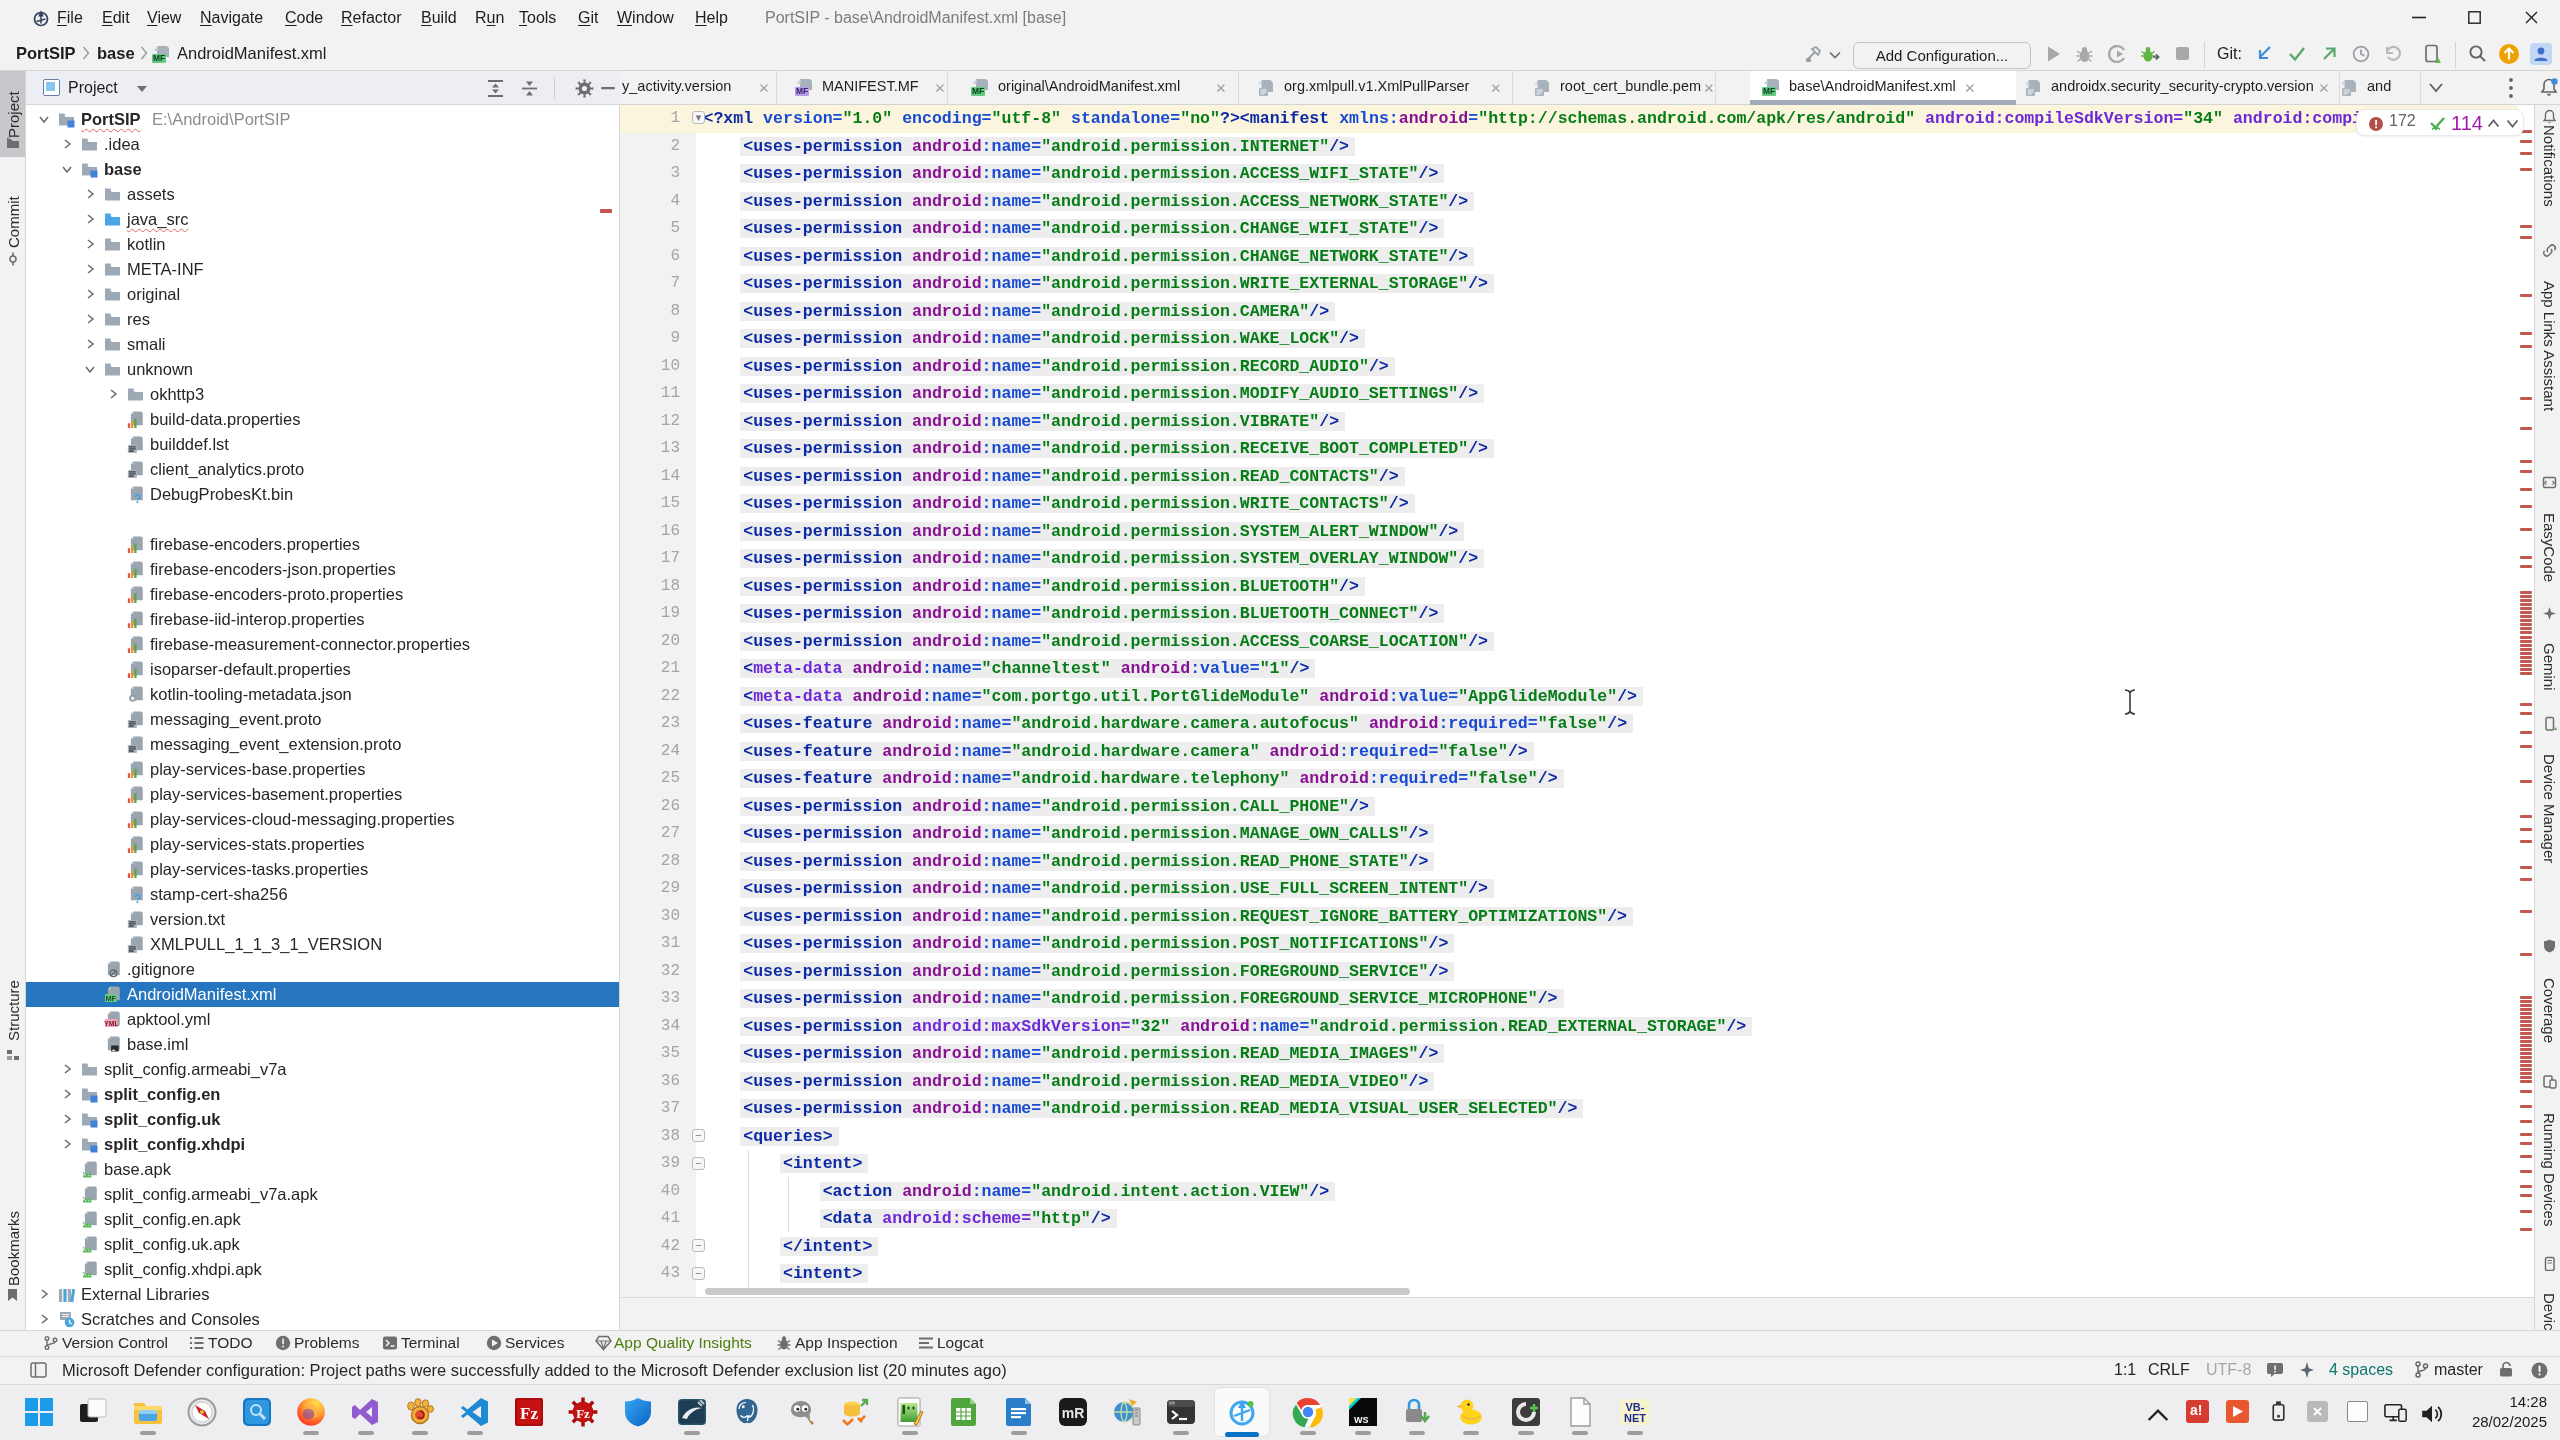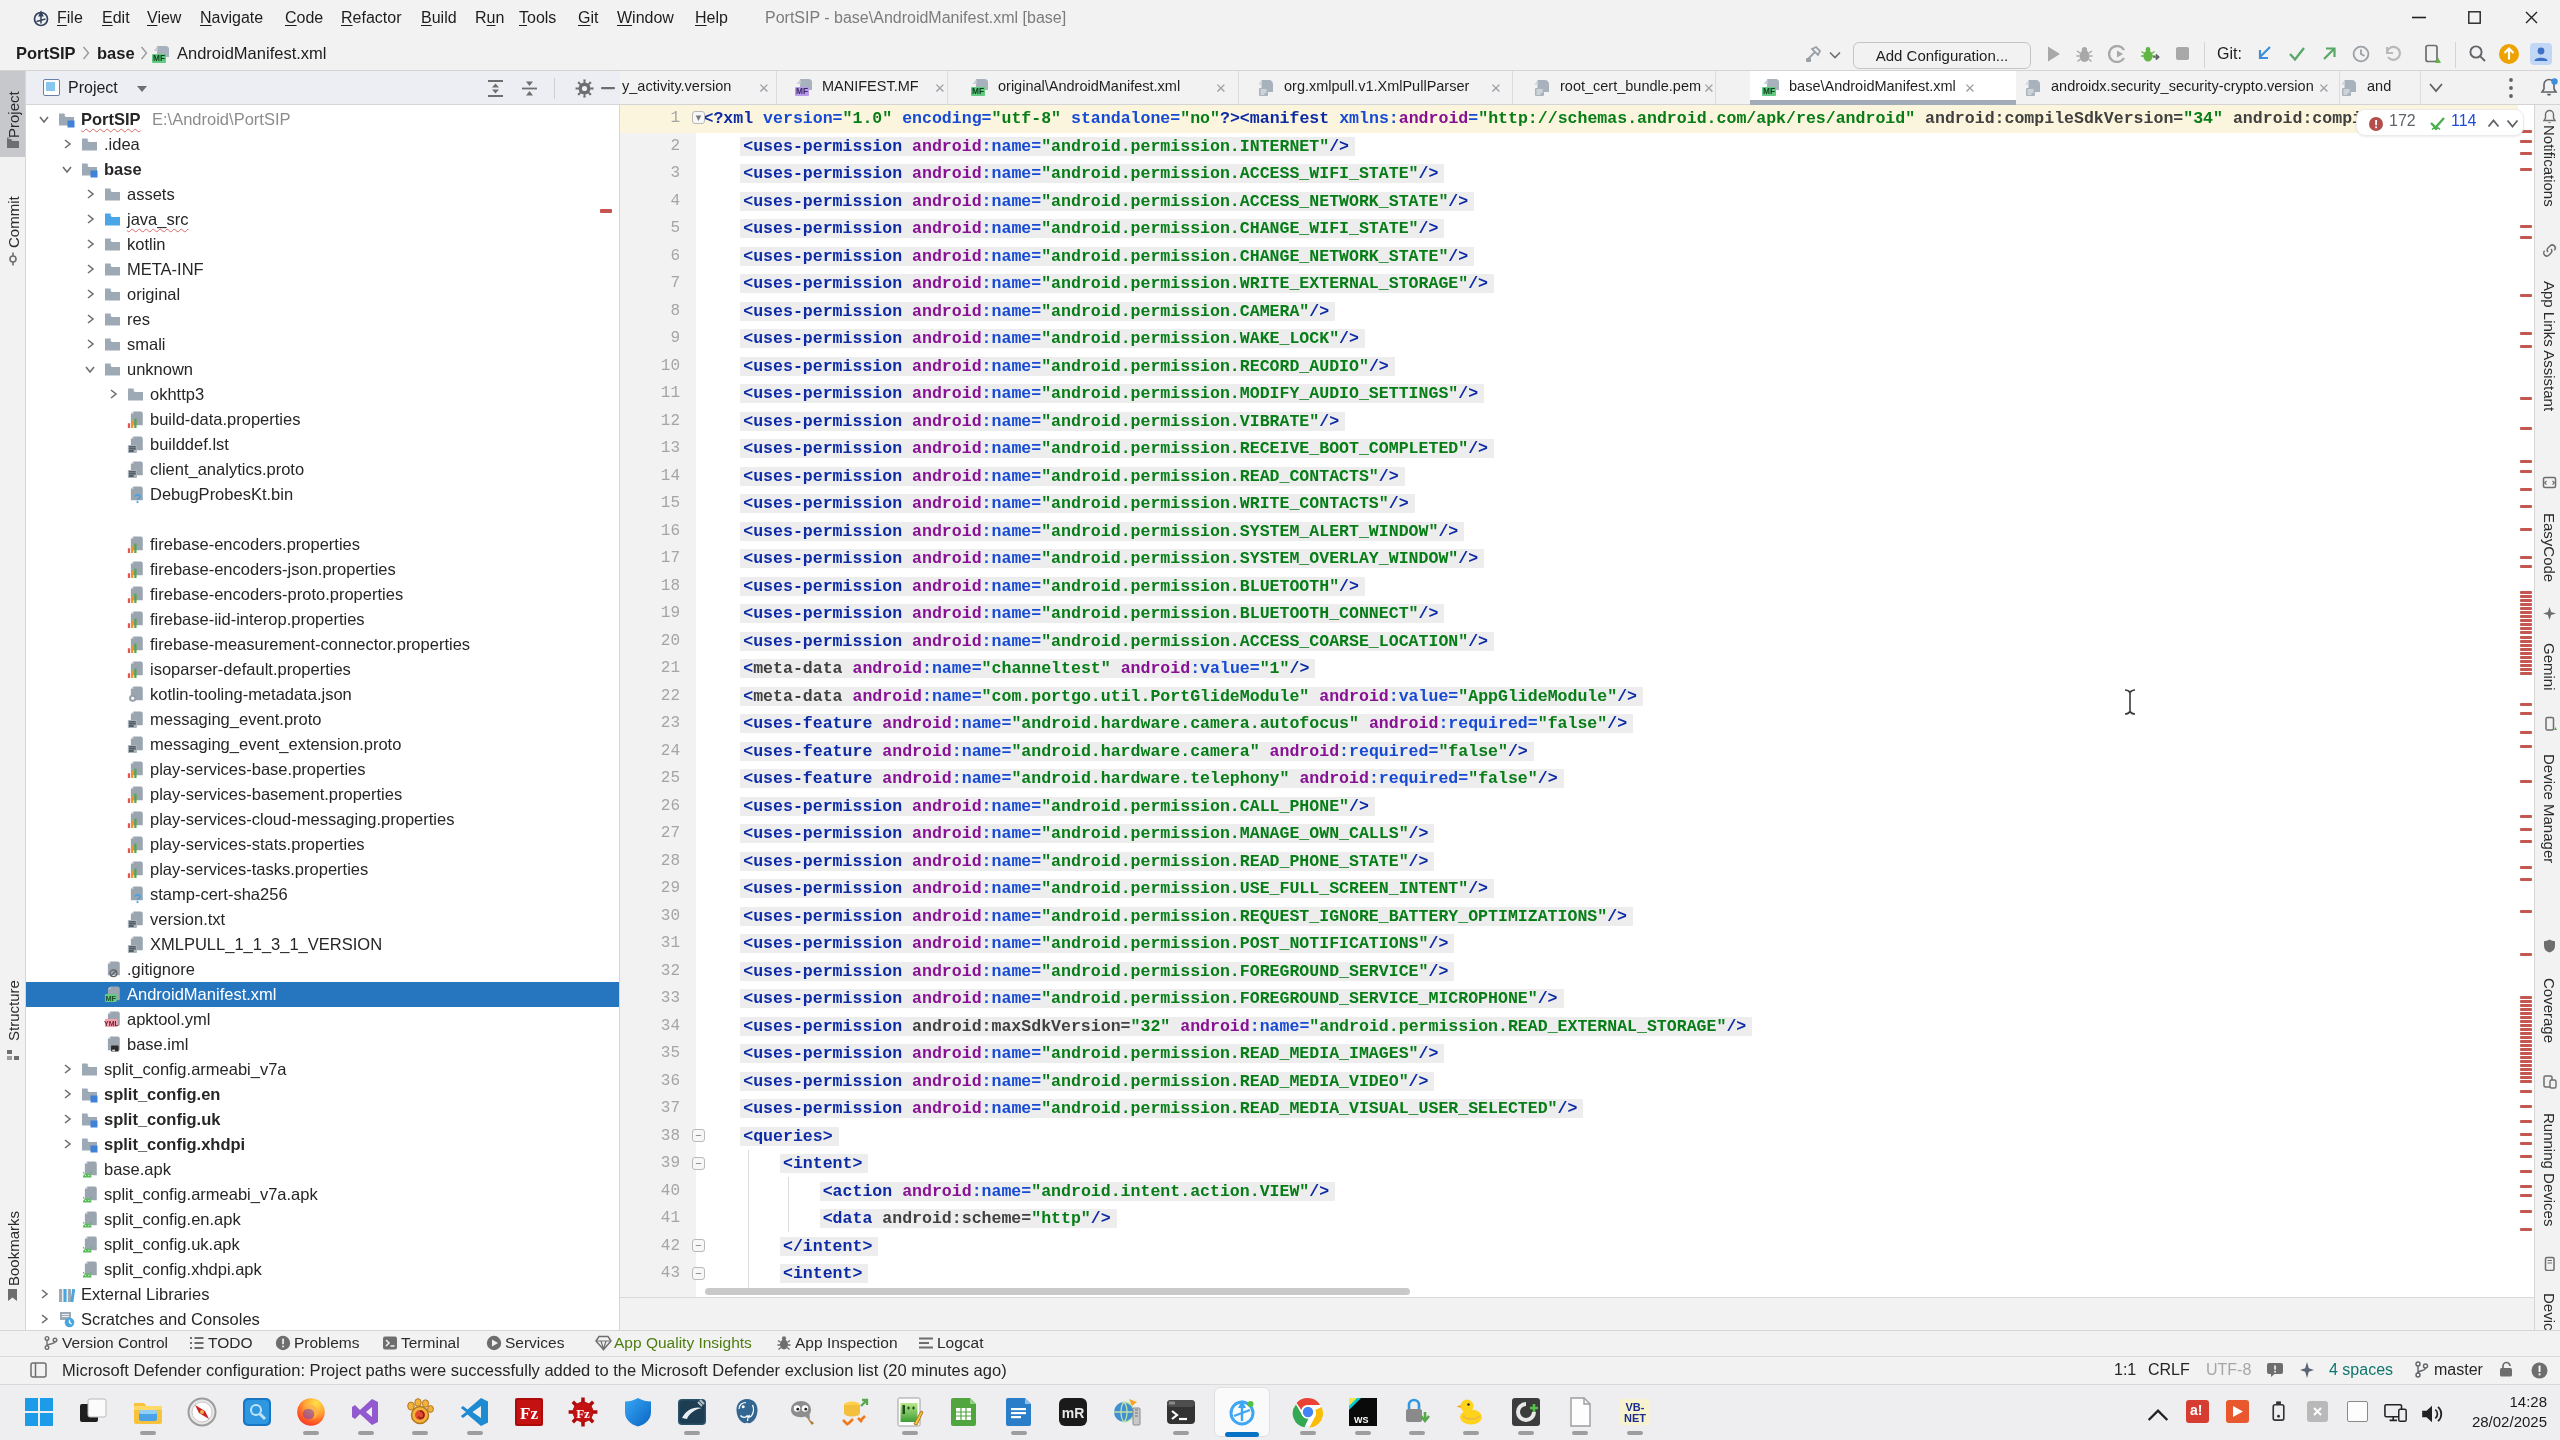--- a/index.html
+++ b/index.html
@@ -31,21 +31,21 @@
 .tab{position:absolute;top:71px;height:34px;font-size:14.5px;color:#1f1f1f;border-right:1px solid #dcdcdc}
 .tab .tx{position:absolute;top:7px}
 .tab.act{background:#fff;border-right:none}
 .tabx{position:absolute;top:11px;width:14px;height:14px;color:#9aa0a6;font-size:13.5px;line-height:13px;text-align:center}
 .editor{left:620px;top:105px;width:1898px;height:1192px;background:#fff;overflow:hidden}
 .gutter{position:absolute;left:0;top:0;width:76px;height:1192px;background:#f2f2f2}
 .caretline{position:absolute;left:0;top:0;width:1898px;height:28px;background:#fbf5dd}
 .lnum{position:absolute;width:60px;text-align:right;font-family:"Liberation Mono",monospace;font-size:16px;color:#a5a5a5;line-height:27.5px}
 .cl{position:absolute;font-family:"Liberation Mono",monospace;font-size:16.56px;line-height:27.5px;white-space:pre;font-weight:600;color:#1f1f1f}
 .cl .bgx{background:#ededed;box-shadow:-3px 0 0 #ededed,6px 0 0 #ededed}
-.t{color:#0c2aa5}.p{color:#871094}.a{color:#174ad4}.s{color:#067d17}.r{color:#404040}.d{color:#1f1f1f}
+.t{color:#0c2aa5}.p{color:#871094}.a{color:#174ad4}.s{color:#067d17}.r{color:#6d28d9}.d{color:#1f1f1f}
 .fold{position:absolute;width:13px;height:13px;border:1px solid #b9b9b9;border-radius:3px;background:#f7f7f7;color:#7a7a7a;font-size:11px;line-height:11px;text-align:center}
 .iguide{position:absolute;width:1px;background:#dcdcdc}
 .estripe{left:2518px;top:105px;width:16px;height:1192px;background:#ffffff}
 .emark{position:absolute;left:2px;width:12px;height:2.6px;background:#c4574f;border-radius:1px}
 .widget{left:2356px;top:109px;width:168px;height:27px;background:#fff;border:1px solid #ebebeb;border-radius:9px;box-shadow:0 1px 2px rgba(0,0,0,.08)}
 .botbar{left:0;top:1330px;width:2560px;height:26px;background:#f2f2f2;border-top:1px solid #d6d6d6;font-size:15px;color:#333}
 .statbar{left:0;top:1356px;width:2560px;height:28px;background:#f2f2f2;border-top:1px solid #d9d9d9;font-size:15.5px;color:#262626}
 .taskbar{left:0;top:1384px;width:2560px;height:56px;background:#eeeef0;border-top:1px solid #d9d9d9}
 .tbi{position:absolute;top:1396px;width:32px;height:32px}
 .tbdash{position:absolute;top:1431px;width:16px;height:4px;border-radius:2px;background:#9d9d9d}
@@ -1009,21 +1009,21 @@
 <svg style="position:absolute;left:12px;top:7px" width="14" height="14" viewBox="0 0 14 14">
       <circle cx="7" cy="7" r="7" fill="#b24f4b"></circle>
       <rect x="6.2" y="3" width="1.8" height="5.2" fill="#fff"></rect>
       <rect x="6.2" y="9.4" width="1.8" height="1.8" fill="#fff"></rect>
     </svg>
 <span style="position:absolute;left:32px;top:2px;font-size:16px;color:#60636a">172</span>
 <svg style="position:absolute;left:72px;top:6px" width="17" height="16" viewBox="0 0 17 16">
       <path d="M2 7 L6.5 11.5 L15 2" stroke="#4caf50" stroke-width="2.4" fill="none"></path>
       <path d="M3 13.5 l2 -1.8 2 1.8 2 -1.8 2 1.8" stroke="#4caf50" stroke-width="1.5" fill="none"></path>
     </svg>
-<span style="position:absolute;left:94px;top:2px;font-size:16px;color:#1d4ed8">114</span>
+<span style="position:absolute;left:94px;top:2px;font-size:20px;color:#a21caf">114</span>
 <svg style="position:absolute;left:130px;top:9px" width="13" height="9" viewBox="0 0 13 9">
       <path d="M1.5 7.5 L6.5 1.5 L11.5 7.5" fill="none" stroke="#5f6368" stroke-width="1.8"></path>
     </svg>
 <svg style="position:absolute;left:149px;top:9px" width="13" height="9" viewBox="0 0 13 9">
       <path d="M1.5 1.5 L6.5 7.5 L11.5 1.5" fill="none" stroke="#5f6368" stroke-width="1.8"></path>
     </svg>
 </div>
 <svg class="abs" style="left:2122px;top:688px" width="16" height="28" viewBox="0 0 16 28">
     <path d="M3 2 C5 2 7 3 8 4.5 C9 3 11 2 13 2 M8 4.5 V23.5 M3 26 C5 26 7 25 8 23.5 C9 25 11 26 13 26" fill="none" stroke="#3a3a3a" stroke-width="1.6"></path>
   </svg>

